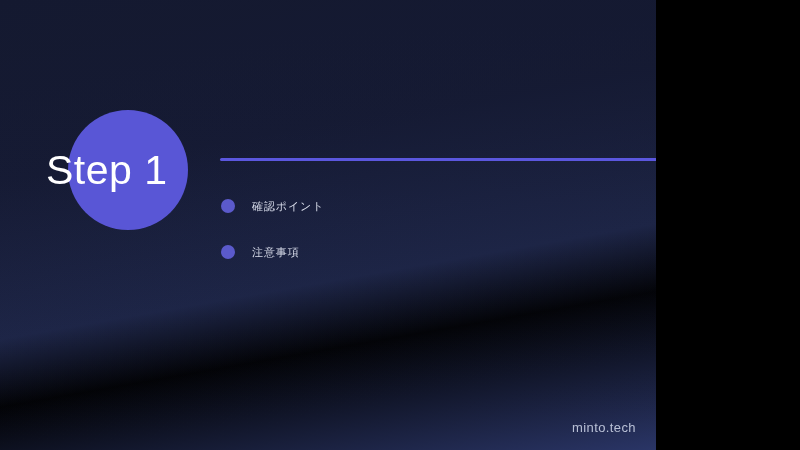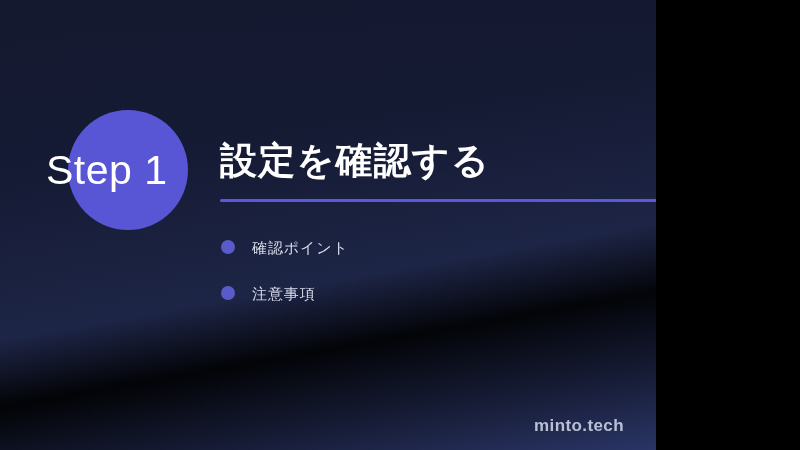--- a/index.html
+++ b/index.html
@@ -90,52 +90,51 @@
     flex: 0 0 auto;
     width: 14px;
     height: 14px;
     border-radius: 50%;
     background: #5B5ACB;
     margin-left: 1px;
     margin-right: 17px;
   }
   .bullet-text {
     color: #D9DDEB;
-    font-size: 15px;
+    font-size: 11px;
     font-weight: 400;
     letter-spacing: 0.9px;
     line-height: 1;
     white-space: nowrap;
   }
 
   
   .footer-brand {
     position: absolute;
-    right: 32px;
+    right: 20px;
     bottom: 16px;
     z-index: 2;
     color: #B9C0D6;
-    font-size: 17px;
-    font-weight: 700;
+    font-size: 13px;
+    font-weight: 400;
     letter-spacing: 0.4px;
     line-height: 1;
   }
 </style>
 </head>
 <body>
 
 <div id="slide">
 
   <div class="step-badge"></div>
 
   <div class="step-label">Step 1</div>
 
   <div class="content">
 
-    <h1 class="slide-title">設定を確認する</h1>
 
     <div class="divider"></div>
 
     <ul class="bullet-list">
 
       <li class="bullet-item">
         <span class="bullet-dot"></span>
         <span class="bullet-text">確認ポイント</span>
       </li>
 

